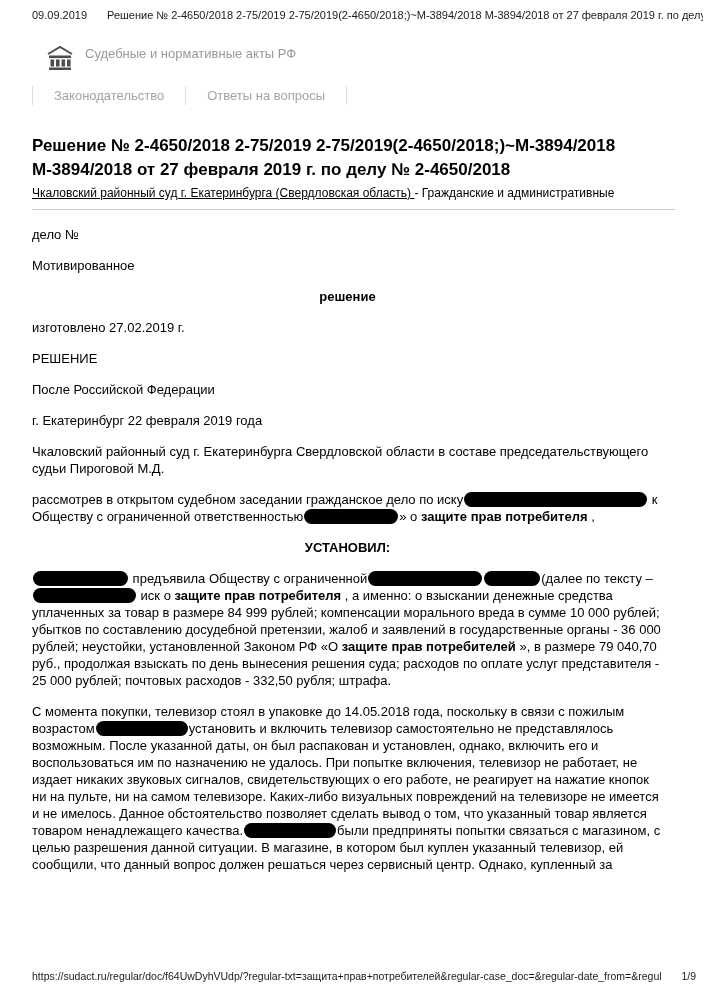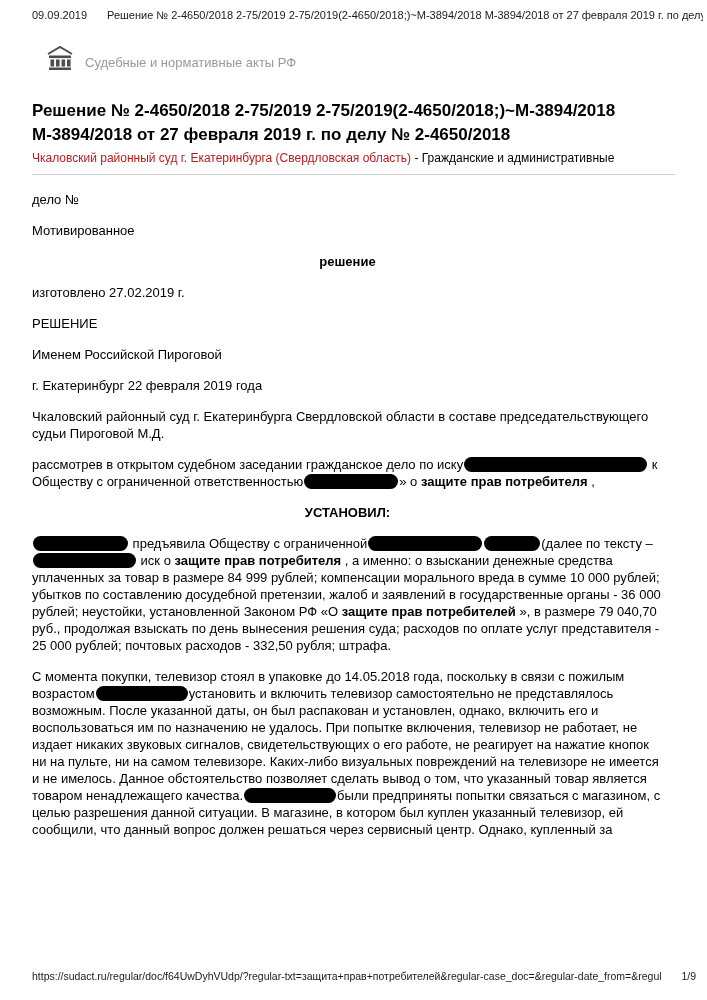--- a/index.html
+++ b/index.html
@@ -10,34 +10,34 @@
   }
   
   .print-header{
     display:flex;align-items:center;
     padding:9px 4px 0 32px;
     font-size:11px;color:#1a1a1a;
   }
   .ph-date{white-space:nowrap;}
   .ph-title{flex:1;text-align:center;padding-left:20px;white-space:nowrap;overflow:hidden;}
   
-  .logo-row{display:flex;align-items:flex-end;margin:25px 0 4px 45px;}
+  .logo-row{display:flex;align-items:flex-start;margin:25px 0 4px 45px;}
   .logo-icon{width:30px;height:24px;display:block;}
   .logo-text{margin-left:10px;font-size:13px;color:#999;}
   
   .nav{margin:16px 0 0 32px;font-size:13px;color:#a4a4a4;}
   .nav-row{display:flex;border-left:1px solid #ddd;margin-bottom:9px;}
   .nav-item{padding:2px 21px;border-right:1px solid #ddd;white-space:nowrap;cursor:pointer;}
   
   .doc-title{
     margin:29px 32px 0 32px;font-size:17px;font-weight:bold;
     line-height:24px;color:#000;max-width:630px;
   }
   .court-line{margin:4px 32px 0 32px;font-size:12px;color:#000;}
-  .court-link{color:#b91c1c;cursor:pointer;}
+  .court-link{color:#000000;text-decoration:underline;cursor:pointer;}
   .divider{border:0;border-top:1px solid #ccc;margin:9px 32px 0 32px;}
   
   .doc-body{margin:16px 32px 0 32px;font-size:13px;line-height:17px;}
   .para{margin:0 12px 14px 0;}
   .para.center{text-align:center;}
   .seg-bold{font-weight:bold;}
   .inline-link{color:#3c6a9d;text-decoration:none;cursor:pointer;}
   .redact{
     display:inline-block;height:15px;background:#000;border-radius:8px;
     vertical-align:text-bottom;margin:0 1px;
@@ -67,37 +67,41 @@
     <rect x="5.5" y="13.5" width="3.6" height="7" fill="#4d4d4d"></rect>
     <rect x="11" y="13.5" width="3.6" height="7" fill="#4d4d4d"></rect>
     <rect x="16.5" y="13.5" width="3.6" height="7" fill="#4d4d4d"></rect>
     <rect x="22" y="13.5" width="3.6" height="7" fill="#4d4d4d"></rect>
     <rect x="4" y="21.5" width="22" height="2.5" fill="#4d4d4d"></rect>
   </svg>
   <span class="logo-text">Судебные и нормативные акты РФ</span>
 </div>
 
 <div class="nav">
+  <div class="nav-row" id="nav-row-2">
+      <div class="nav-item">Законодательство</div>
+      <div class="nav-item">Ответы на вопросы</div>
+    </div>
 </div>
 
 <h1 class="doc-title">Решение № 2-4650/2018 2-75/2019 2-75/2019(2-4650/2018;)~М-3894/2018 М-3894/2018 от 27 февраля 2019 г. по делу № 2-4650/2018</h1>
 
 <div class="court-line">
   <a class="court-link">Чкаловский районный суд г. Екатеринбурга (Свердловская область) </a><span>- Гражданские и административные</span>
 </div>
 
 <hr class="divider">
 
 <div class="doc-body" id="doc-body">
     <p class="para"><span>дело №</span></p>
     <p class="para"><span>Мотивированное</span></p>
     <p class="para center"><span class="seg-bold">решение</span></p>
     <p class="para"><span>изготовлено 27.02.2019 г.</span></p>
     <p class="para"><span>РЕШЕНИЕ</span></p>
-    <p class="para"><span>Именем Российской Пироговой</span></p>
+    <p class="para"><span>После Российской Федерации</span></p>
     <p class="para"><span>г. Екатеринбург 22 февраля 2019 года</span></p>
     <p class="para"><span>Чкаловский районный суд г. Екатеринбурга Свердловской области в составе председательствующего судьи Пироговой М.Д.</span></p>
     <p class="para"><span>рассмотрев в открытом судебном заседании гражданское дело по иску</span><span class="redact" style="width: 183px;"></span><span> к Обществу с ограниченной ответственностью</span><span class="redact" style="width: 94px;"></span><span>» о </span><span class="seg-bold">защите прав потребителя</span><span> ,</span></p>
     <p class="para center"><span class="seg-bold">УСТАНОВИЛ:</span></p>
     <p class="para"><span class="redact" style="width: 95px;"></span><span> предъявила Обществу с ограниченной</span><span class="redact" style="width: 114px;"></span><span class="redact" style="width: 56px;"></span><span>(далее по тексту – </span><span class="redact" style="width: 103px;"></span><span> иск о </span><span class="seg-bold">защите прав потребителя</span><span> , а именно: о взыскании денежные средства уплаченных за товар в размере 84 999 рублей; компенсации морального вреда в сумме 10 000 рублей; убытков по составлению досудебной претензии, жалоб и заявлений в государственные органы - 36 000 рублей; неустойки, установленной Законом РФ «О </span><span class="seg-bold">защите прав потребителей</span><span> », в размере 79 040,70 руб., продолжая взыскать по день вынесения решения суда; расходов по оплате услуг представителя - 25 000 рублей; почтовых расходов - 332,50 рубля; штрафа.</span></p>
     <p class="para"><span>С момента покупки, телевизор стоял в упаковке до 14.05.2018 года, поскольку в связи с пожилым возрастом</span><span class="redact" style="width: 92px;"></span><span>установить и включить телевизор самостоятельно не представлялось возможным. После указанной даты, он был распакован и установлен, однако, включить его и воспользоваться им по назначению не удалось. При попытке включения, телевизор не работает, не издает никаких звуковых сигналов, свидетельствующих о его работе, не реагирует на нажатие кнопок ни на пульте, ни на самом телевизоре. Каких-либо визуальных повреждений на телевизоре не имеется и не имелось. Данное обстоятельство позволяет сделать вывод о том, что указанный товар является товаром ненадлежащего качества.</span><span class="redact" style="width: 92px;"></span><span>были предприняты попытки связаться с магазином, с целью разрешения данной ситуации. В магазине, в котором был куплен указанный телевизор, ей сообщили, что данный вопрос должен решаться через сервисный центр. Однако, купленный за</span></p>
   </div>
 
 <div class="print-footer">
   <span class="pf-url">https://sudact.ru/regular/doc/f64UwDyhVUdp/?regular-txt=защита+прав+потребителей&amp;regular-case_doc=&amp;regular-date_from=&amp;regular-date_t…</span>

